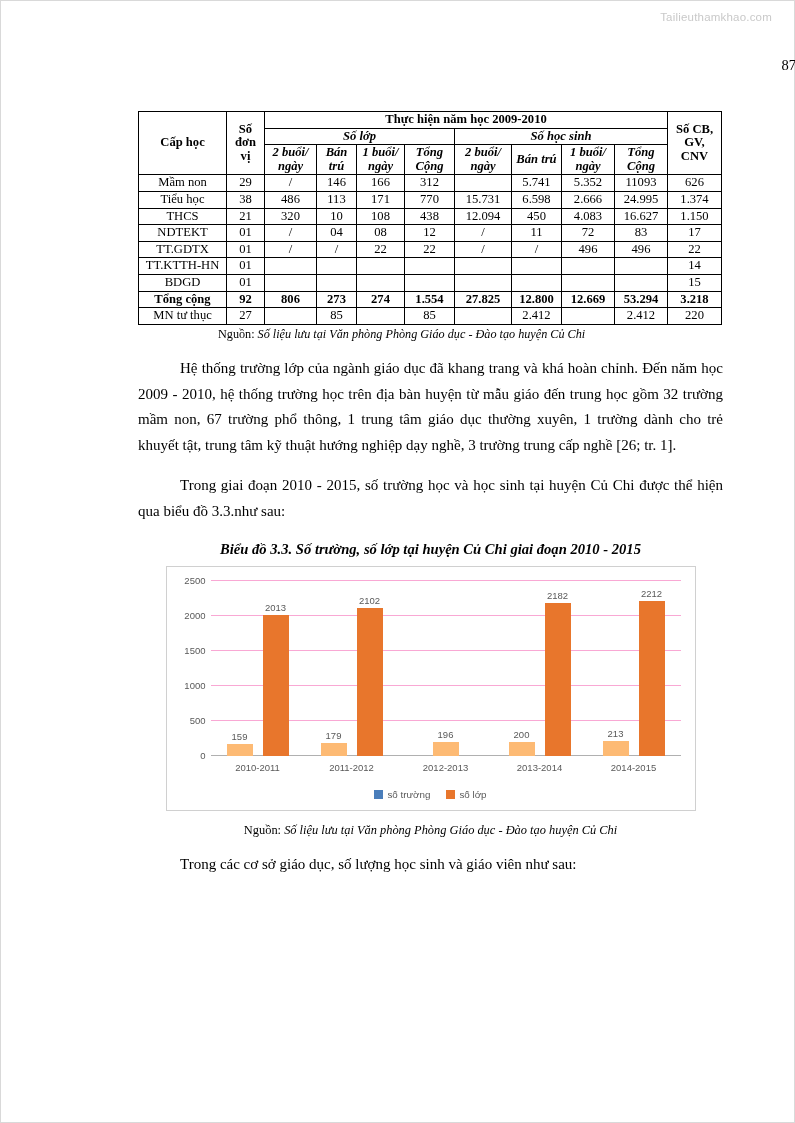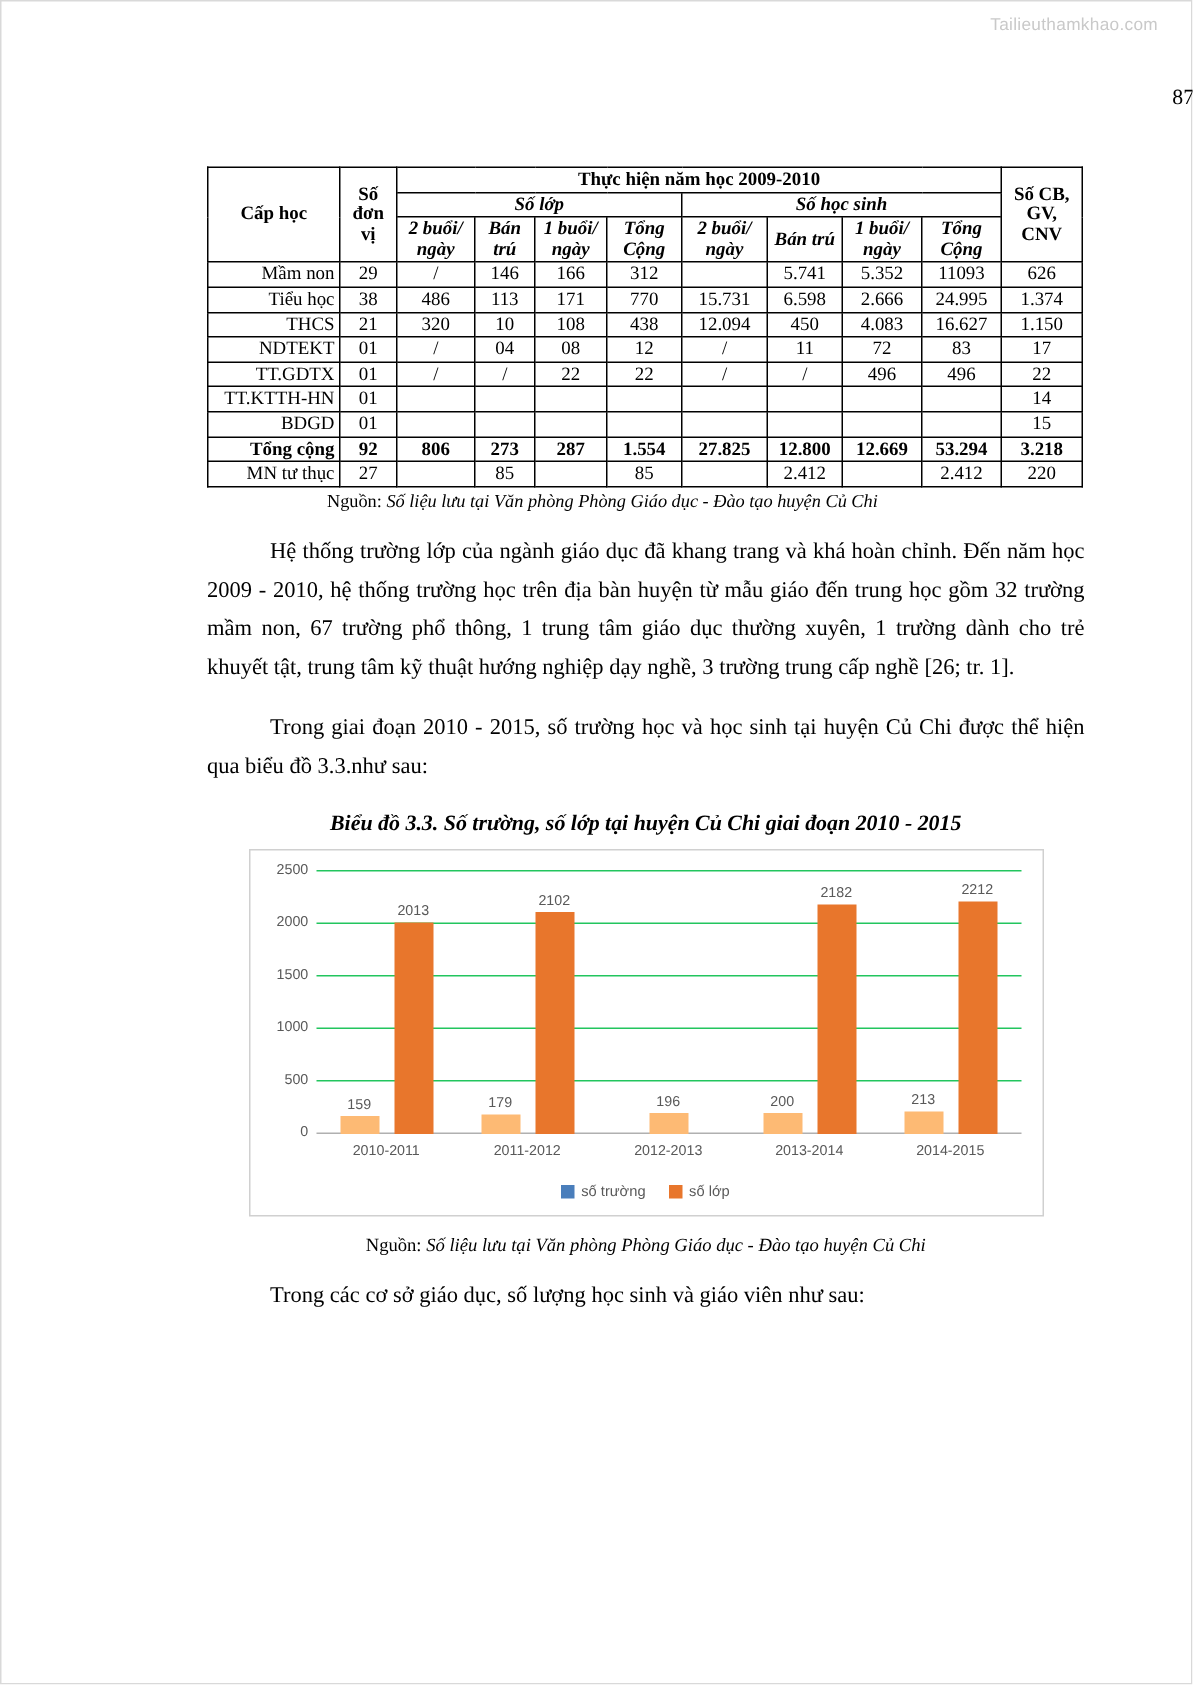--- a/index.html
+++ b/index.html
@@ -73,21 +73,21 @@
   }
   table.maintable th {
     text-align: center;
     font-weight: bold;
   }
   th.italic-head {
     font-style: italic;
     font-weight: bold;
   }
   td.c { text-align: center; }
-  td.l { text-align: right; font-family: Liberation Serif, serif; }
+  td.l { text-align: center; font-family: Liberation Serif, serif; }
   tr.total td { font-weight: bold; }
   .src-note {
     font-size: 12.2px;
     font-style: italic;
     margin-top: 2px;
     margin-left: 80px;
   }
   .src-note .lead {
     font-style: normal;
   }
@@ -119,21 +119,21 @@
     left: 44px;
     top: 14px;
     right: 14px;
     bottom: 54px;
   }
   .gridline {
     position: absolute;
     left: 0;
     right: 0;
     height: 1px;
-    background: #22c55e;
+    background: #f9a8d4;
   }
   .axis-label {
     position: absolute;
     right: 100%;
     margin-right: 5px;
     transform: translateY(-50%);
     font-family: "Liberation Sans", sans-serif;
     font-size: 9.5px;
     color: #595959;
     white-space: nowrap;
@@ -355,21 +355,21 @@
           <td class="c"></td>
           <td class="c"></td>
           <td class="c"></td>
           <td class="c">15</td>
         </tr>
         <tr class="total">
           <td class="l">Tổng cộng</td>
           <td class="c">92</td>
           <td class="c">806</td>
           <td class="c">273</td>
-          <td class="c">287</td>
+          <td class="c">274</td>
           <td class="c">1.554</td>
           <td class="c">27.825</td>
           <td class="c">12.800</td>
           <td class="c">12.669</td>
           <td class="c">53.294</td>
           <td class="c">3.218</td>
         </tr>
         <tr>
           <td class="l">MN tư thục</td>
           <td class="c">27</td>

